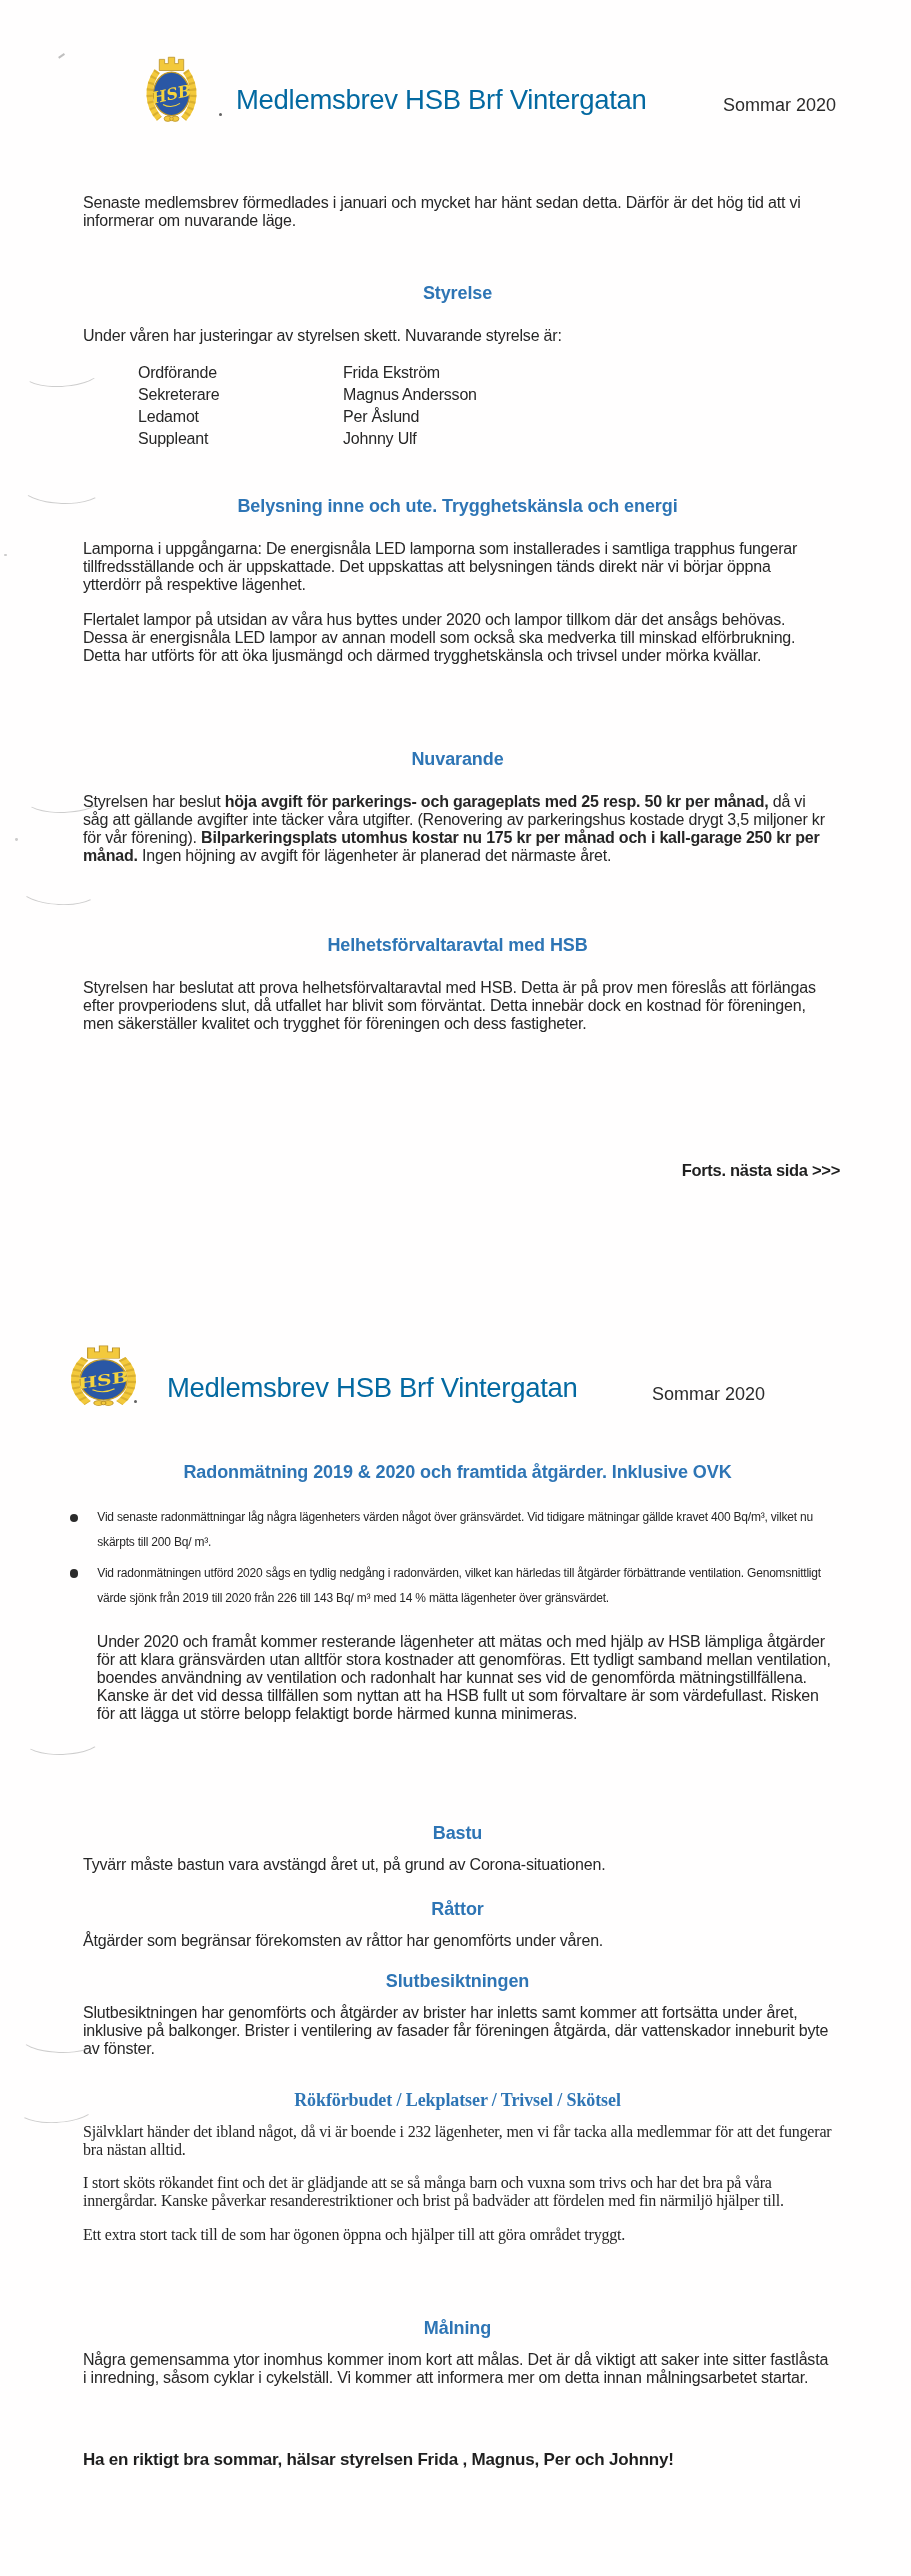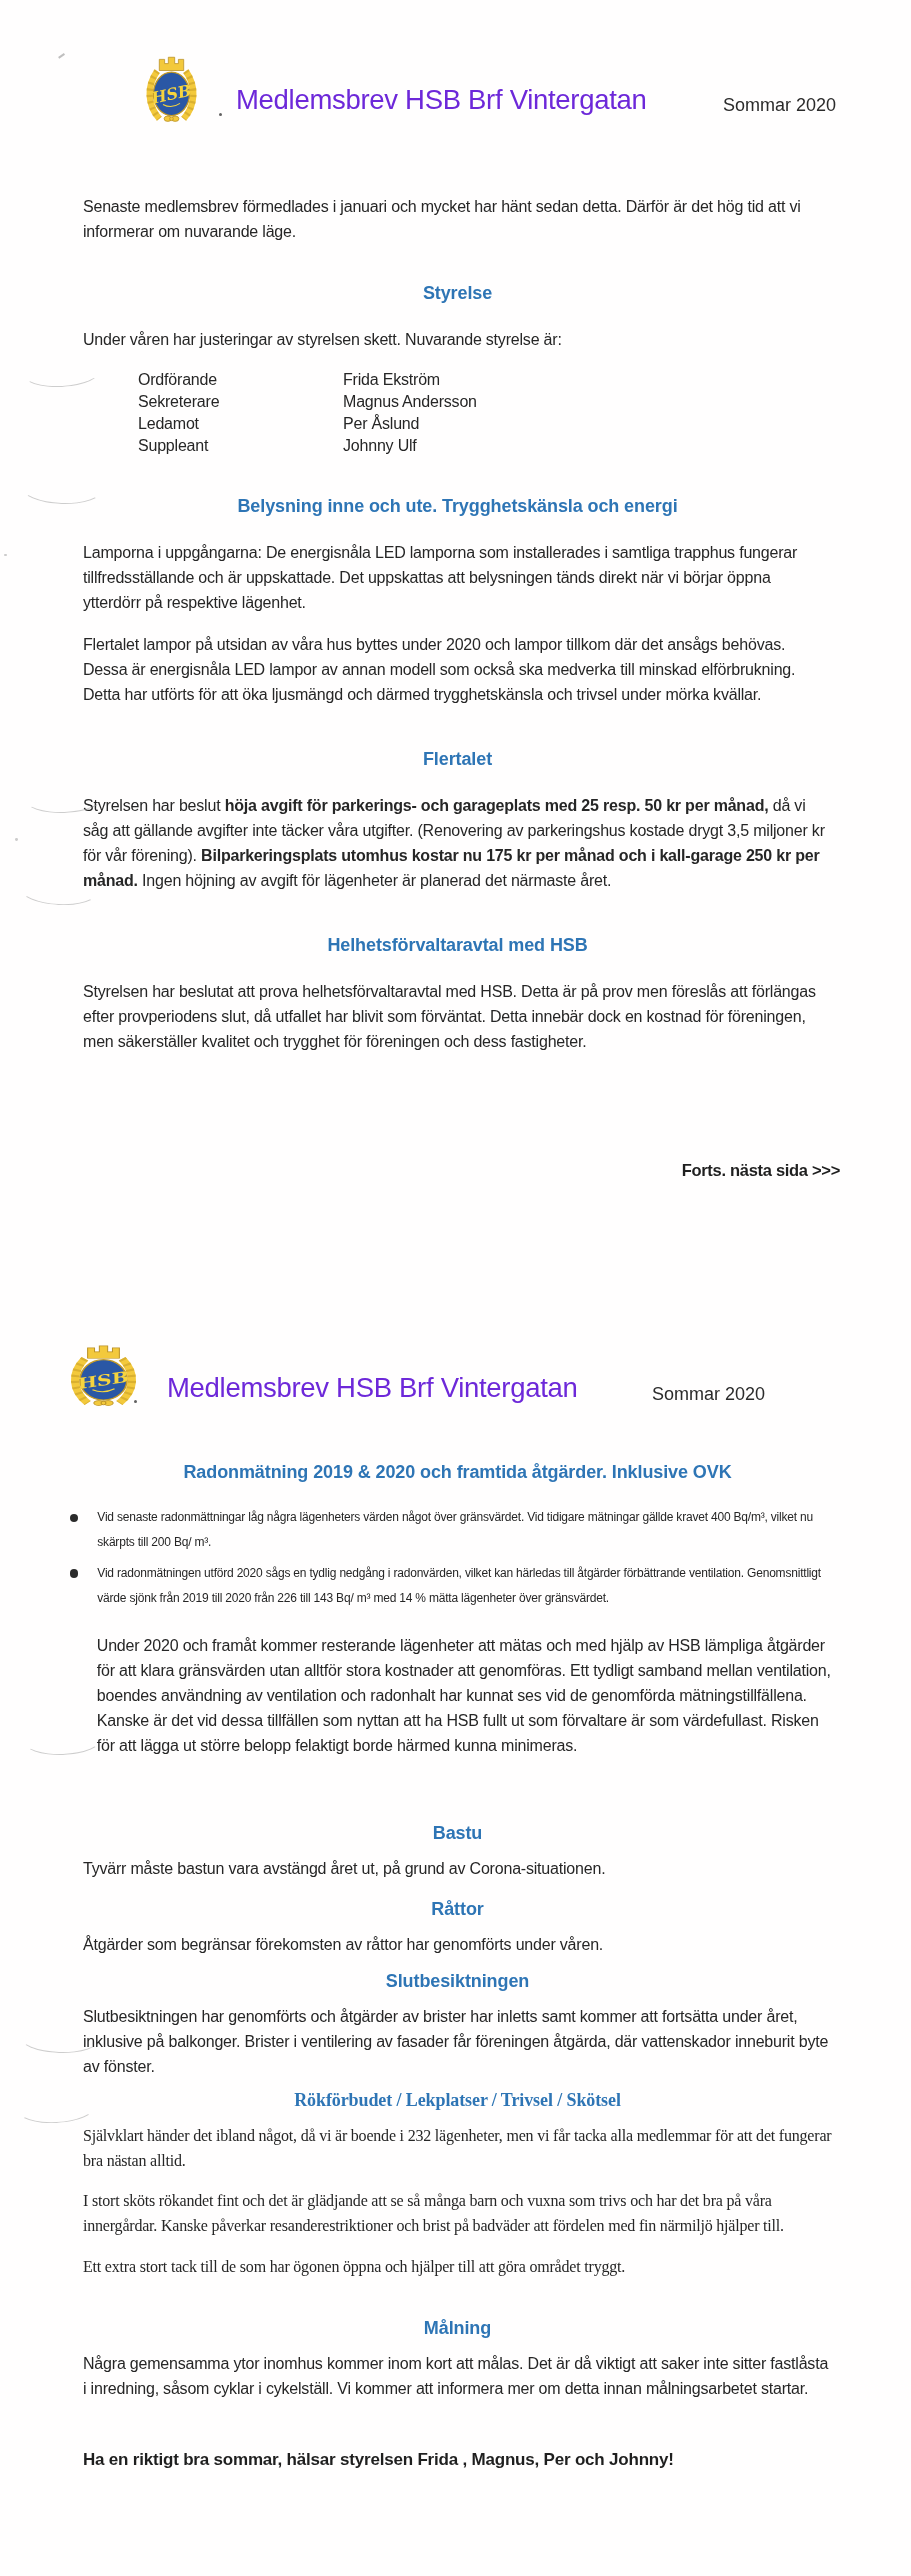--- a/index.html
+++ b/index.html
@@ -4,35 +4,35 @@
 <style>
   html,body{margin:0;padding:0;background:#ffffff;}
   #canvas{
     position:relative;width:911px;height:2576px;background:#fffefe;
     font-family:"Liberation Sans",sans-serif;color:#262626;overflow:hidden;
   }
   
   .logo{position:absolute;}
   .logo1{left:145px;top:51px;}
   .logo2{left:69px;top:1342px;}
-  h1{margin:0;position:absolute;font-size:27.5px;font-weight:400;color:#6d28d9;
+  h1{margin:0;position:absolute;font-size:27.5px;font-weight:400;color:#0369a1;
      letter-spacing:-0.3px;white-space:nowrap;}
   .title1{left:236px;top:84px;}
   .title2{left:167px;top:1372px;}
   .edition{position:absolute;font-size:18px;color:#2b2b2b;white-space:nowrap;}
   .ed1{left:723px;top:95px;}
   .ed2{left:652px;top:1384px;}
   
   .intro{position:absolute;left:83px;top:194px;width:749px;}
   .sec{position:absolute;left:83px;width:749px;}
   .sec h2{margin:0;font-size:18px;line-height:22px;font-weight:700;color:#2e75b5;letter-spacing:-0.1px;text-align:center;}
   .p1 h2{margin-bottom:23px;}
   .p2 h2{margin-bottom:12px;}
   [data-name="section-radonmatning"] h2{margin-bottom:22px;}
-  p{margin:0 0 15.4px 0;font-size:16px;line-height:25px;letter-spacing:-0.2px;}
+  p{margin:0 0 15.4px 0;font-size:16px;line-height:18px;letter-spacing:-0.2px;}
   .p1 p{margin-bottom:16.5px;}
   .b{font-weight:700;}
   .board{margin:13.2px 0 0 55px;font-size:16px;line-height:22px;letter-spacing:-0.2px;}
   .board-row{display:flex;}
   .board-role{width:205px;}
   ul.bullets{list-style:none;margin:0;padding:0;font-size:12px;line-height:25px;letter-spacing:-0.2px;}
   .bullets li{position:relative;padding-left:14.3px;margin-bottom:5.5px;}
   .bullets li::before{content:"";position:absolute;left:-13.2px;top:8.8px;width:8.3px;height:8.3px;
     border-radius:50%;background:#2b2b2b;}
   .indent{margin-left:13.8px;margin-top:22px;}
@@ -101,21 +101,21 @@
           <div class="board-row" data-name="board-row">
             <span class="board-role" data-name="board-role">Suppleant</span>
             <span data-name="board-name">Johnny Ulf</span>
           </div>
         </div>
       </section><section class="sec p1" data-name="section-belysning">
         <h2 data-name="heading-belysning">Belysning inne och ute. Trygghetskänsla och energi</h2>
         <p data-name="paragraph"><span>Lamporna i uppgångarna: De energisnåla LED lamporna som installerades i samtliga trapphus fungerar tillfredsställande och är uppskattade. Det uppskattas att belysningen tänds direkt när vi börjar öppna ytterdörr på respektive lägenhet.</span></p>
         <p data-name="paragraph"><span>Flertalet lampor på utsidan av våra hus byttes under 2020 och lampor tillkom där det ansågs behövas. Dessa är energisnåla LED lampor av annan modell som också ska medverka till minskad elförbrukning. Detta har utförts för att öka ljusmängd och därmed trygghetskänsla och trivsel under mörka kvällar.</span></p>
       </section><section class="sec p1" data-name="section-avgifter">
-        <h2 data-name="heading-avgifter">Flertalet</h2>
+        <h2 data-name="heading-avgifter">Nuvarande</h2>
         <p data-name="paragraph"><span>Styrelsen har beslut </span><span class="b" data-name="bold-run">höja avgift för parkerings- och garageplats med 25 resp. 50 kr per månad,</span><span> då vi såg att gällande avgifter inte täcker våra utgifter. (Renovering av parkeringshus kostade drygt 3,5 miljoner kr för vår förening). </span><span class="b" data-name="bold-run">Bilparkeringsplats utomhus kostar nu 175 kr per månad och i kall-garage 250 kr per månad.</span><span> Ingen höjning av avgift för lägenheter är planerad det närmaste året.</span></p>
       </section><section class="sec p1" data-name="section-helhetsforvaltaravtal">
         <h2 data-name="heading-helhetsforvaltaravtal">Helhetsförvaltaravtal med HSB</h2>
         <p data-name="paragraph"><span>Styrelsen har beslutat att prova helhetsförvaltaravtal med HSB. Detta är på prov men föreslås att förlängas efter provperiodens slut, då utfallet har blivit som förväntat. Detta innebär dock en kostnad för föreningen, men säkerställer kvalitet och trygghet för föreningen och dess fastigheter.</span></p>
       </section></div>
 
   <div class="forts" data-name="continuation-note">Forts. nästa sida  &gt;&gt;&gt;</div>
 
   
   <div class="logo logo2" data-name="hsb-logo">

